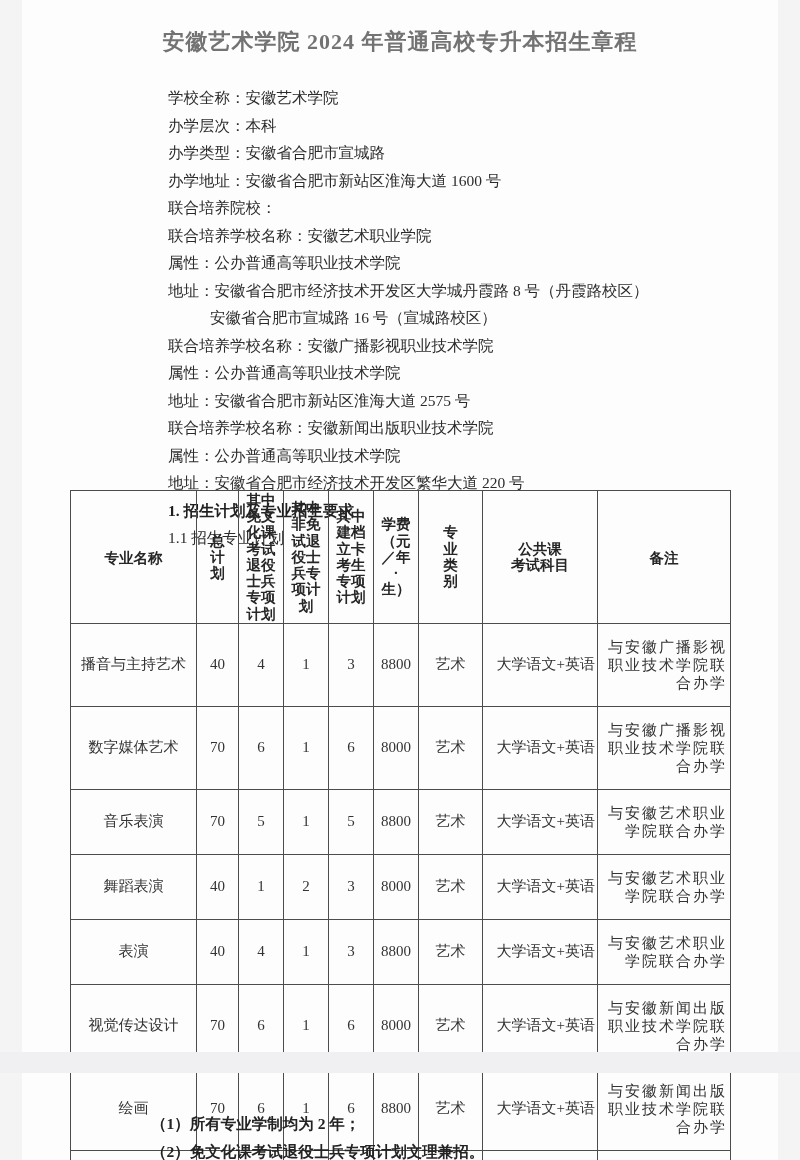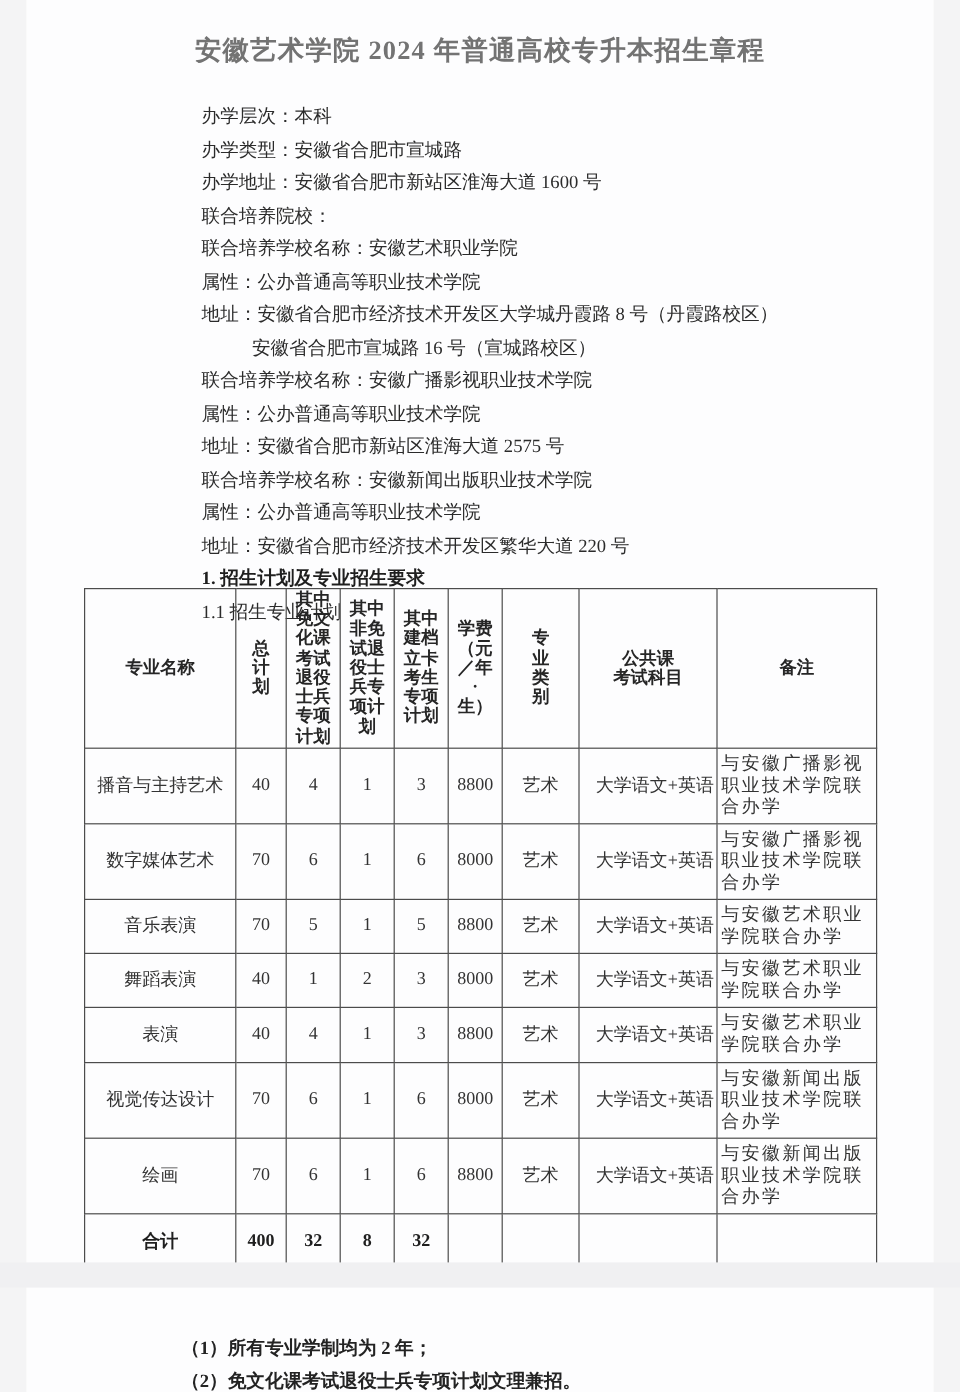--- a/index.html
+++ b/index.html
@@ -43,40 +43,41 @@
   .plan-table tbody tr:nth-child(1){height:60px;}
   .plan-table tbody tr:nth-child(2){height:59px;}
   .plan-table tbody tr:nth-child(3){height:36px;}
   .plan-table tbody tr:nth-child(4){height:36px;}
   .plan-table tbody tr:nth-child(5){height:46px;margin-left:18px;}
   .plan-table tbody tr:nth-child(6){height:62px;}
   .plan-table tbody tr:nth-child(7){height:55px;}
   .plan-table tbody tr.total-row{height:46px;font-weight:bold;color:#1f1f1f;}
   .plan-table td.c7{white-space:nowrap;text-align:right;}
   .plan-table td.c8{
-    text-align:left;letter-spacing:2px;line-height:18px;
-    word-break:break-all;padding:4px 3px;
+    text-align:right;letter-spacing:2px;line-height:18px;
+    word-break:break-all;padding:14px 3px;
   }
   .gray-band{
     position:absolute;left:0;top:1052px;width:800px;height:21px;
     background:#f0f0f2;
   }
   .notes{
     position:absolute;top:1110px;left:151px;width:560px;
     font-size:15.5px;line-height:28px;font-weight:bold;color:#232323;
   }
   .note-line{white-space:nowrap;}
 </style>
 </head>
 <body>
 
 <div class="page">
   <div class="page-title">安徽艺术学院 2024 年普通高校专升本招生章程</div>
 
   <div class="info-list">
+      <div class="info-line">学校全称：安徽艺术学院</div>
       <div class="info-line">办学层次：本科</div>
       <div class="info-line">办学类型：安徽省合肥市宣城路</div>
       <div class="info-line">办学地址：安徽省合肥市新站区淮海大道 1600 号</div>
       <div class="info-line">联合培养院校：</div>
       <div class="info-line">联合培养学校名称：安徽艺术职业学院</div>
       <div class="info-line">属性：公办普通高等职业技术学院</div>
       <div class="info-line">地址：安徽省合肥市经济技术开发区大学城丹霞路 8 号（丹霞路校区）</div>
       <div class="info-line indent">安徽省合肥市宣城路 16 号（宣城路校区）</div>
       <div class="info-line">联合培养学校名称：安徽广播影视职业技术学院</div>
       <div class="info-line">属性：公办普通高等职业技术学院</div>

